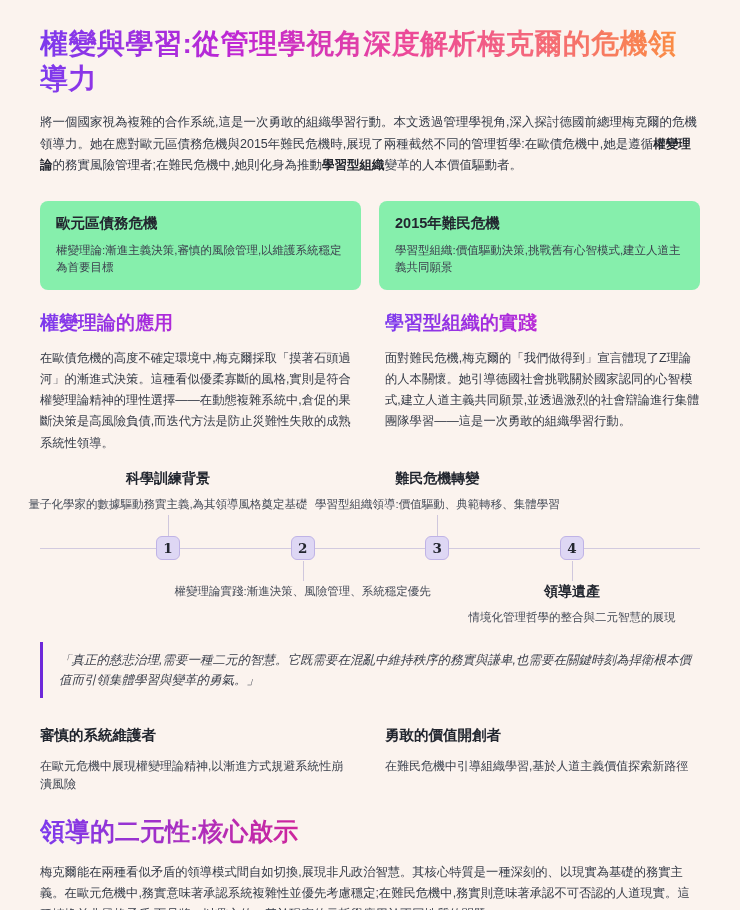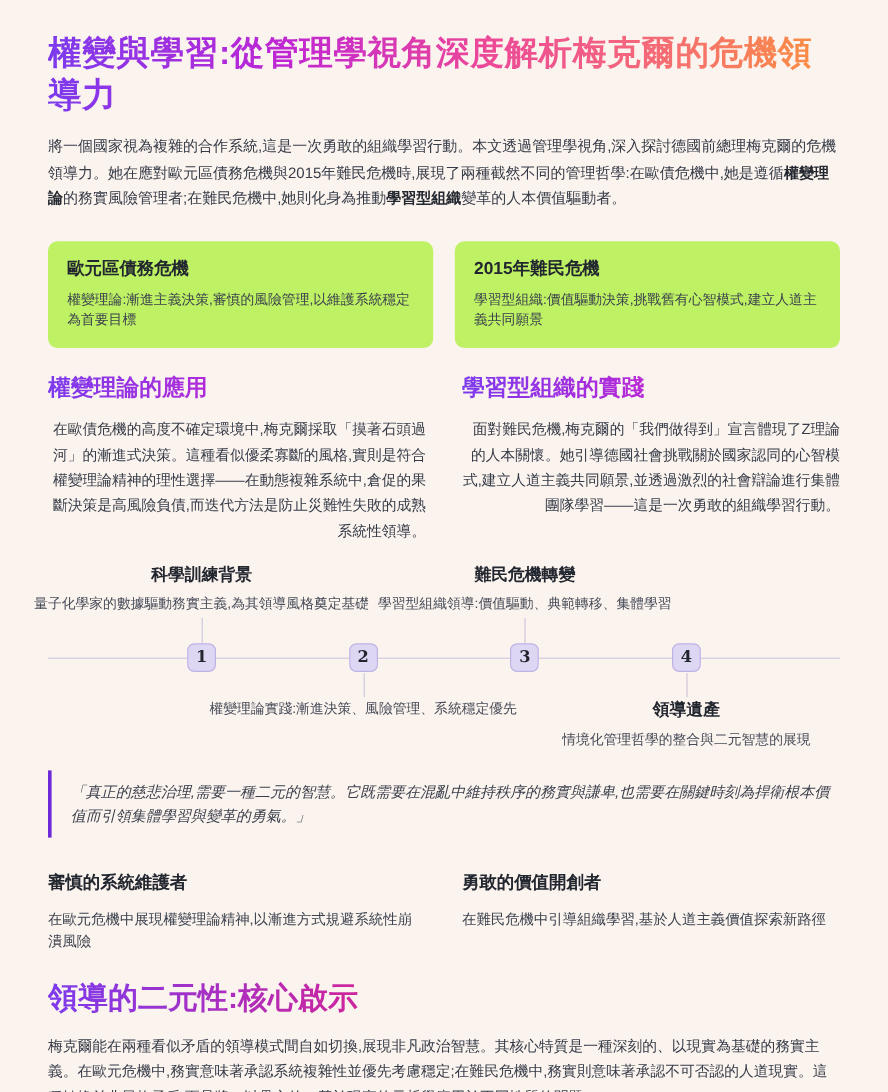--- a/index.html
+++ b/index.html
@@ -31,40 +31,40 @@
     line-height: 1.72;
     color: #353b47;
     margin-bottom: 24px;
   }
   .intro b { color: #23272f; }
 
   
   .card-row { display: flex; gap: 18px; margin-bottom: 20px; }
   .crisis-card {
     flex: 1;
-    background: #bef264;
+    background: #86efac;
     border-radius: 8px;
     padding: 13px 16px 14px 16px;
   }
   .crisis-card .c-title { font-size: 14.5px; font-weight: 800; color: #22262f; margin-bottom: 9px; }
   .crisis-card .c-desc { font-size: 11.5px; color: #3c414e; line-height: 1.5; }
 
   
   .theory-row { display: flex; gap: 30px; margin-bottom: 14px; }
   .theory-col { flex: 1; }
   .theory-heading {
     font-size: 19px;
     font-weight: 800;
     margin-bottom: 12px;
     background: linear-gradient(90deg, #7c3aed 0%, #c026d3 55%, #ec4899 100%);
     -webkit-background-clip: text;
     background-clip: text;
     color: transparent;
   }
-  .theory-body { font-size: 12.3px; line-height: 1.72; color: #353b47; text-align: right; }
+  .theory-body { font-size: 12.3px; line-height: 1.72; color: #353b47; }
 
   
   .timeline { position: relative; height: 160px; margin: 10px 0 14px 0; }
   .tl-line { position: absolute; left: 0; right: 0; top: 80px; height: 1px; background: #d2cadf; }
   .tl-marker {
     position: absolute; top: 68px; width: 24px; height: 24px;
     transform: translateX(-50%);
     background: #ded7f4;
     border: 1px solid #bfb3e6;
     border-radius: 6px;

